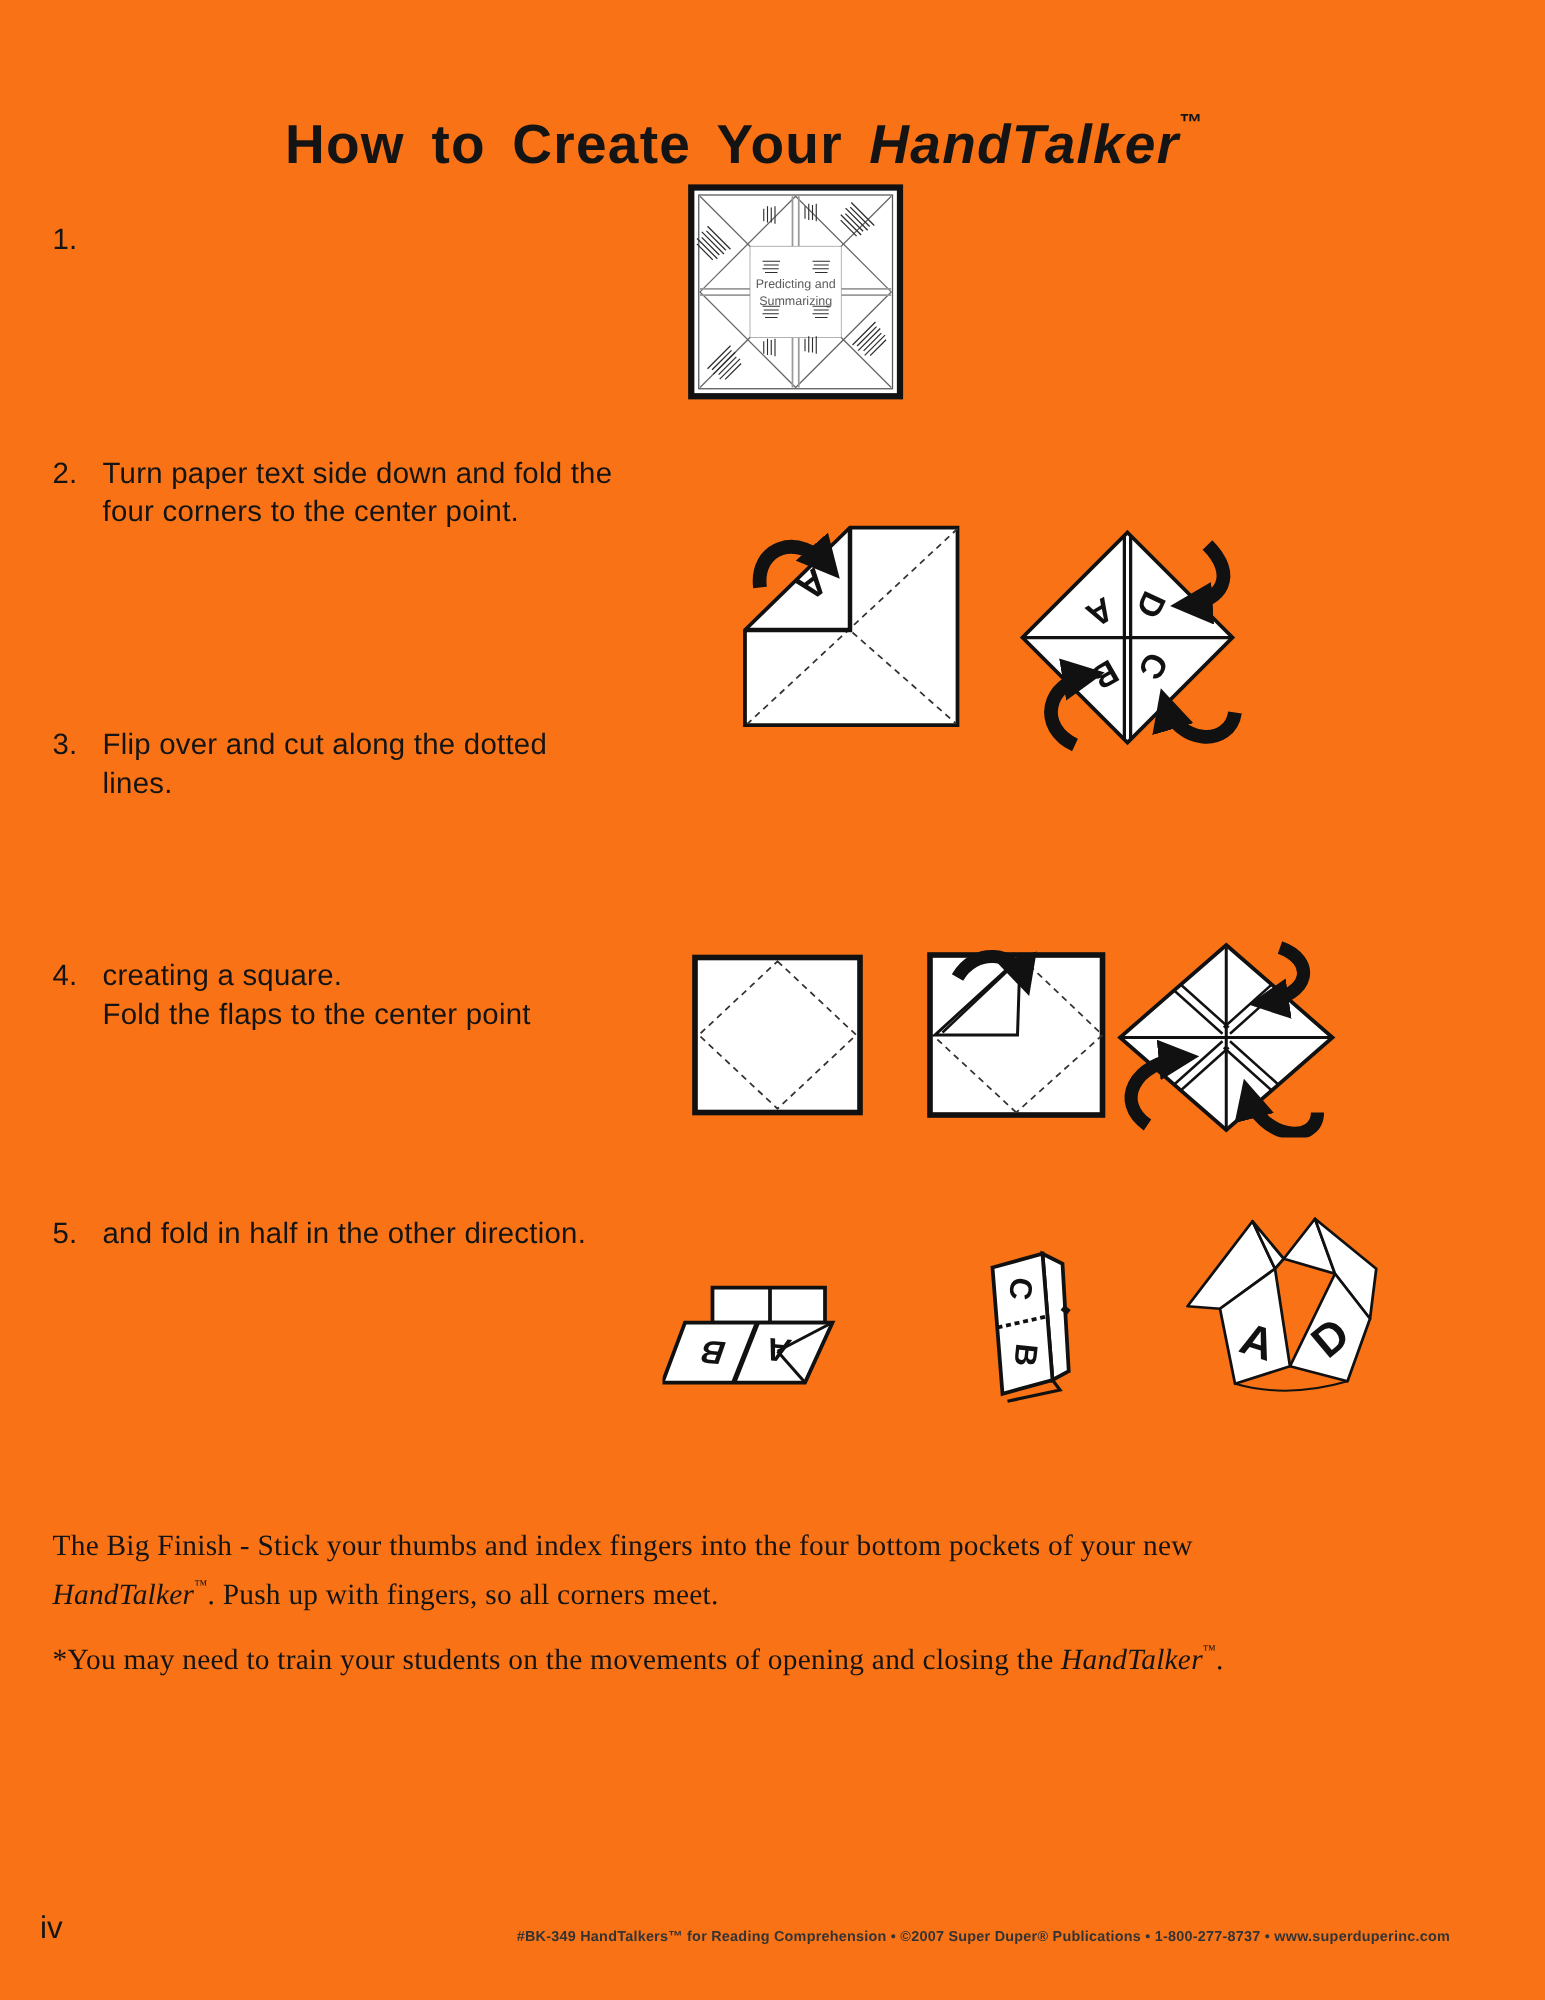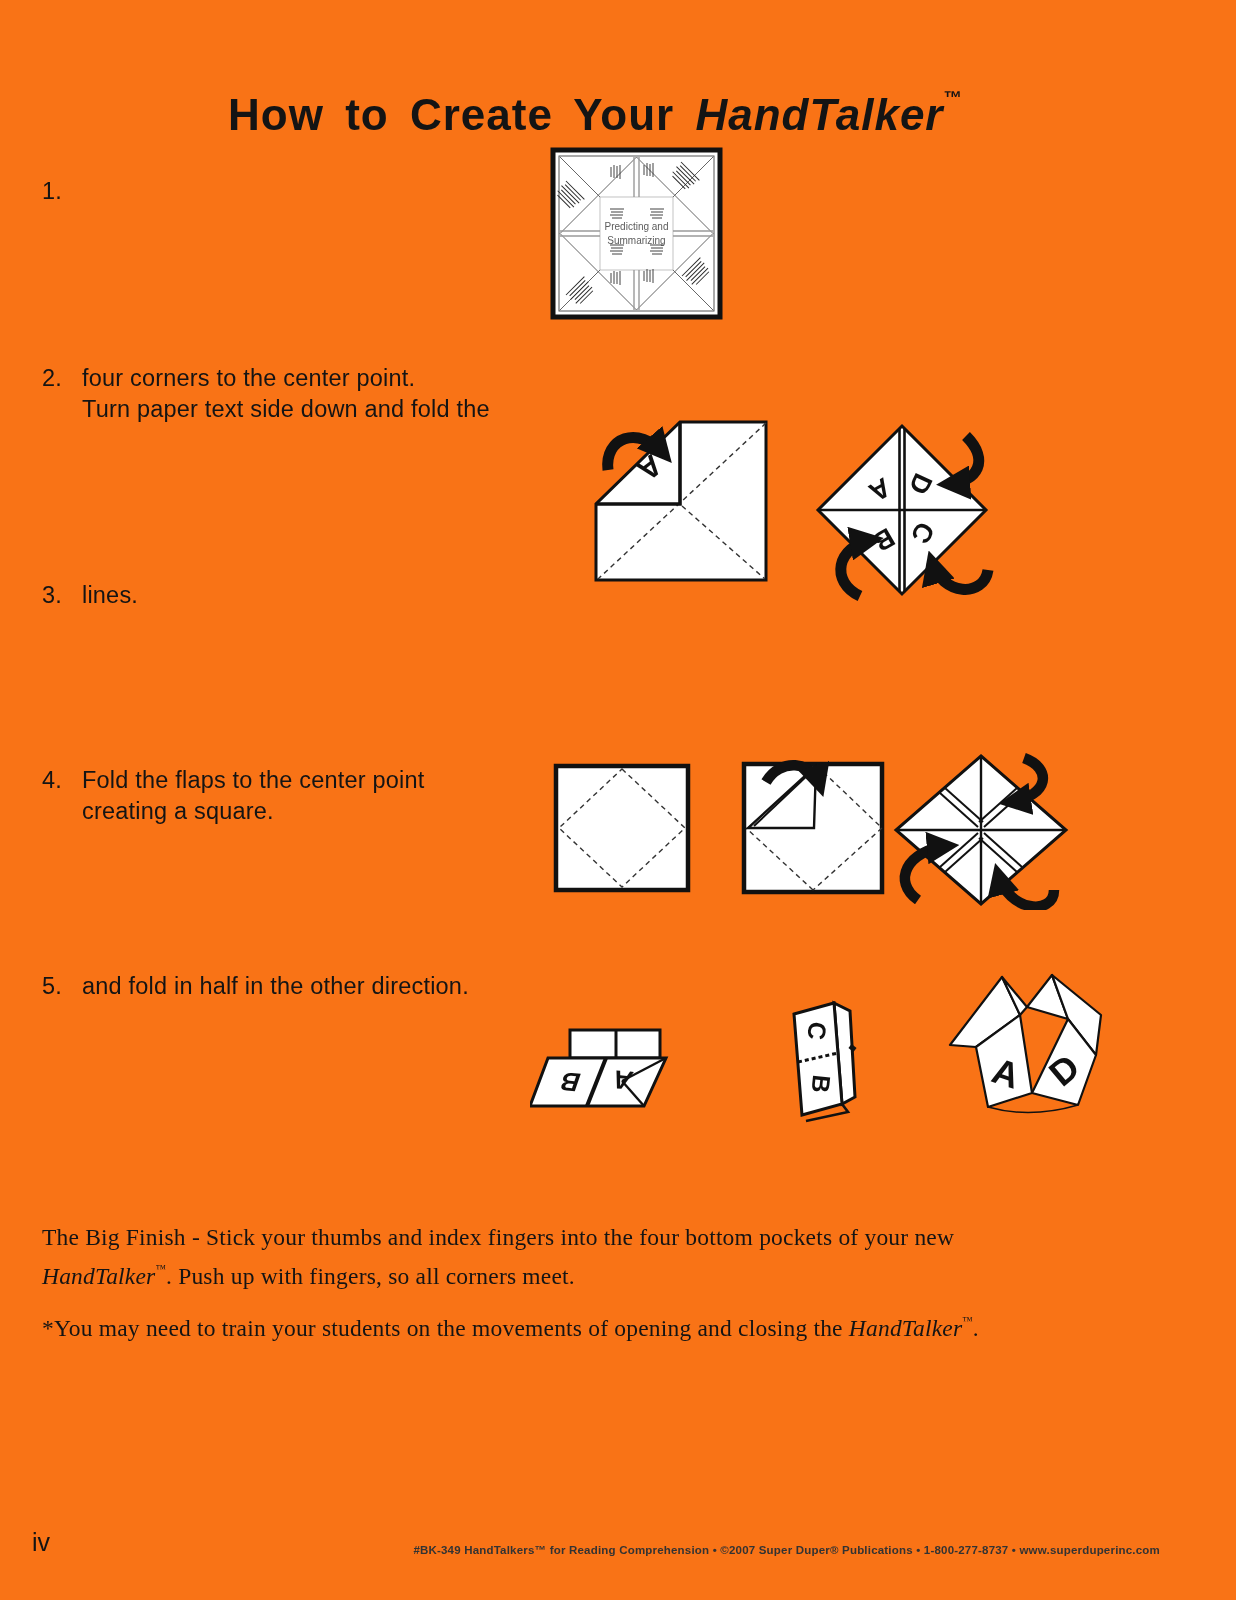--- a/index.html
+++ b/index.html
@@ -76,22 +76,22 @@
       <use href="#scrs" transform="translate(60,62)"></use>
       <use href="#scrs" transform="translate(60,98)"></use>
       <use href="#scrs" transform="translate(100,62)"></use>
       <use href="#scrs" transform="translate(100,98)"></use>
     </g>
   </svg>
 
   <div class="step" style="left:42px;top:363px;width:500px;">
     <span class="num">2.</span>
     <span>
+      <div>Turn paper text side down and fold the</div>
       <div>four corners to the center point.</div>
-      <div>Turn paper text side down and fold the</div>
     </span>
   </div>
 
   <svg class="diagram" style="left:592px;top:418px;" width="180" height="168" viewBox="0 0 180 168">
     <path d="M88 4 H174 V162 H4 V86 Z" fill="#fff" stroke="#111" stroke-width="3"></path>
     <line x1="174" y1="5" x2="6" y2="161" stroke="#333" stroke-width="1.4" stroke-dasharray="5 4"></line>
     <line x1="90" y1="88" x2="173" y2="161" stroke="#333" stroke-width="1.4" stroke-dasharray="5 4"></line>
     <path d="M88 4 V86 H4" fill="none" stroke="#111" stroke-width="3.6"></path>
     <text class="ltr" font-size="30" text-anchor="middle" transform="translate(58,50) rotate(142)" dy=".35em">A</text>
     <path d="M16 52 C12 20 46 6 72 36" fill="none" stroke="#111" stroke-width="11" marker-end="url(#ah)"></path>
@@ -107,29 +107,30 @@
     <text class="ltr" font-size="27" text-anchor="middle" transform="translate(76,120) rotate(150)" dy=".35em">B</text>
     <text class="ltr" font-size="27" text-anchor="middle" transform="translate(115,113) rotate(120)" dy=".35em">C</text>
     <path d="M158 16 C182 40 170 62 140 64" fill="none" stroke="#111" stroke-width="11" marker-end="url(#ah)"></path>
     <path d="M52 176 C22 162 28 126 64 120" fill="none" stroke="#111" stroke-width="11" marker-end="url(#ah)"></path>
     <path d="M180 150 C176 178 134 176 124 142" fill="none" stroke="#111" stroke-width="11" marker-end="url(#ah)"></path>
   </svg>
 
   <div class="step" style="left:42px;top:580px;width:460px;">
     <span class="num">3.</span>
     <span>
+      <div>Flip over and cut along the dotted</div>
       <div>lines.</div>
     </span>
   </div>
 
   <div class="step" style="left:42px;top:765px;width:460px;">
     <span class="num">4.</span>
     <span>
+      <div>creating a square.</div>
       <div>Fold the flaps to the center point</div>
-      <div>creating a square.</div>
     </span>
   </div>
 
   <svg class="diagram" style="left:552px;top:762px;" width="140" height="132" viewBox="0 0 140 132">
     <rect x="4" y="4" width="132" height="124" fill="#fff" stroke="#111" stroke-width="4.5"></rect>
     <polygon points="70,7 133,66 70,125 7,66" fill="none" stroke="#333" stroke-width="1.4" stroke-dasharray="5 4"></polygon>
   </svg>
 
   <svg class="diagram" style="left:740px;top:756px;" width="146" height="140" viewBox="0 0 146 140">
     <rect x="4" y="8" width="138" height="128" fill="#fff" stroke="#111" stroke-width="4.5"></rect>

